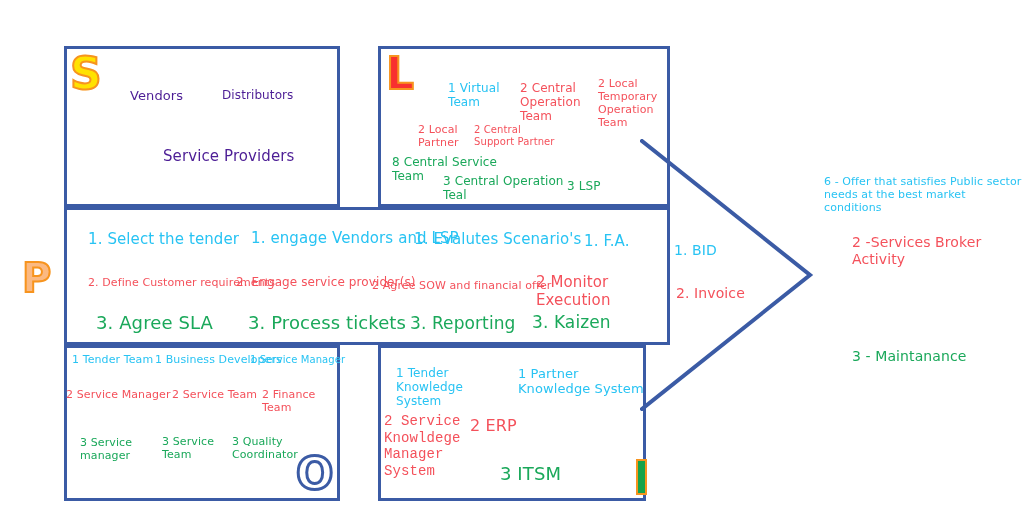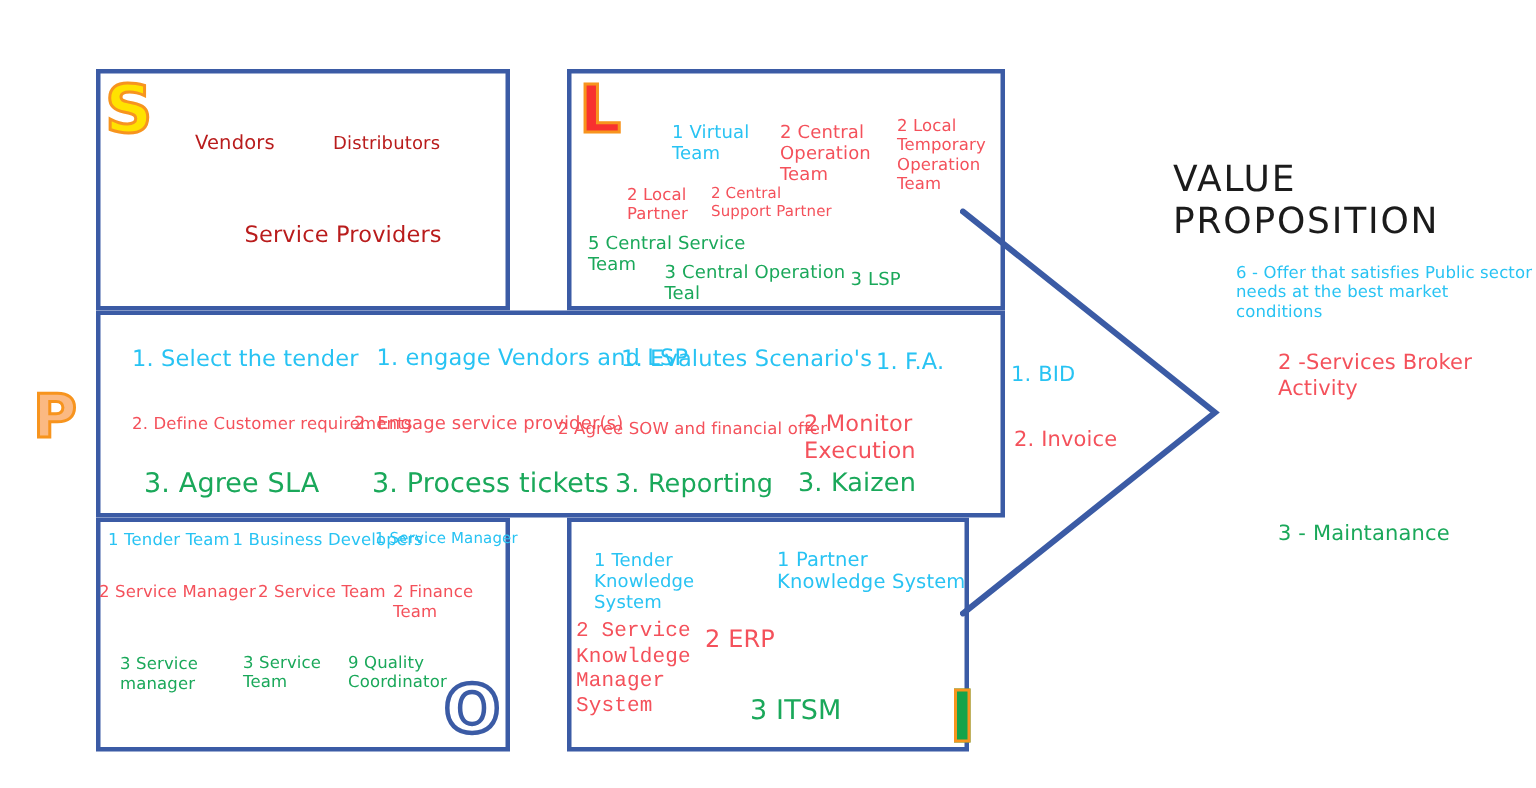--- a/index.html
+++ b/index.html
@@ -19,21 +19,21 @@
 
   
   #arrowhead{position:absolute;left:640px;top:139px;width:180px;height:272px;}
 
   
   .hw{position:absolute;font-family:"DejaVu Sans","Liberation Sans",sans-serif;
       line-height:1.18;white-space:pre-line;letter-spacing:.1px;}
   .cy{color:#28c3f3;}
   .rd{color:#f4515b;}
   .gr{color:#1aa85a;}
-  .dk{color:#b91c1c;}
+  .dk{color:#4c1d95;}
 
   .t10{font-size:10px;}
   .t11{font-size:11px;}
   .t12{font-size:12px;}
   .t13{font-size:13px;}
   .t14{font-size:14px;}
   .t15{font-size:15px;}
   .t16{font-size:16px;}
   .t17{font-size:17px;}
   .t18{font-size:18px;}
@@ -65,40 +65,39 @@
   <svg id="arrowhead" viewBox="0 0 180 272" xmlns="http://www.w3.org/2000/svg">
     <polyline points="2,2 170,136 2,270" fill="none" stroke="#3b5ba5" stroke-width="4" stroke-linejoin="miter" stroke-linecap="square"></polyline>
   </svg>
 
   <div class="bigletter" id="letter-s">S</div>
   <div class="bigletter" id="letter-l">L</div>
   <div class="bigletter" id="letter-p">P</div>
   <div class="bigletter" id="letter-o">O</div>
   <div id="letter-i"></div>
 
-  <div id="vp-title">VALUE PROPOSITION</div>
 
   <div id="labels">
       <div class="hw t13 dk" style="left: 130px; top: 88px;">Vendors</div>
       <div class="hw t12 dk" style="left: 222px; top: 88px;">Distributors</div>
       <div class="hw t15 dk" style="left: 163px; top: 148px;">Service Providers</div>
       <div class="hw t12 cy" style="left: 448px; top: 81px;">1 Virtual
 Team</div>
       <div class="hw t12 rd" style="left: 520px; top: 81px;">2 Central
 Operation
 Team</div>
       <div class="hw t11 rd" style="left: 598px; top: 78px;">2 Local
 Temporary
 Operation
 Team</div>
       <div class="hw t11 rd" style="left: 418px; top: 124px;">2 Local
 Partner</div>
       <div class="hw t10 rd" style="left: 474px; top: 124px;">2 Central
 Support Partner</div>
-      <div class="hw t12 gr" style="left: 392px; top: 155px;">5 Central Service
+      <div class="hw t12 gr" style="left: 392px; top: 155px;">8 Central Service
 Team</div>
       <div class="hw t12 gr" style="left: 443px; top: 174px;">3 Central Operation
 Teal</div>
       <div class="hw t12 gr" style="left: 567px; top: 179px;">3 LSP</div>
       <div class="hw t15 cy" style="left: 88px; top: 231px;">1. Select the tender</div>
       <div class="hw t15 cy" style="left: 236px; top: 230px; margin-left: 15px;">1. engage Vendors and LSP</div>
       <div class="hw t15 cy" style="left: 414px; top: 231px;">1. Evalutes Scenario's</div>
       <div class="hw t15 cy" style="left: 584px; top: 233px;">1. F.A.</div>
       <div class="hw t14 cy" style="left: 674px; top: 242px;">1. BID</div>
       <div class="hw t11 rd" style="left: 88px; top: 277px;">2. Define Customer requirements</div>
@@ -115,21 +114,21 @@
       <div class="hw t11 cy" style="left: 155px; top: 354px;">1 Business Developers</div>
       <div class="hw t10 cy" style="left: 250px; top: 354px;">1 Service Manager</div>
       <div class="hw t11 rd" style="left: 66px; top: 389px;">2 Service Manager</div>
       <div class="hw t11 rd" style="left: 172px; top: 389px;">2 Service Team</div>
       <div class="hw t11 rd" style="left: 262px; top: 389px;">2  Finance
 Team</div>
       <div class="hw t11 gr" style="left: 80px; top: 437px;">3 Service
 manager</div>
       <div class="hw t11 gr" style="left: 162px; top: 436px;">3 Service
 Team</div>
-      <div class="hw t11 gr" style="left: 232px; top: 436px;">9 Quality
+      <div class="hw t11 gr" style="left: 232px; top: 436px;">3 Quality
 Coordinator</div>
       <div class="hw t12 cy" style="left: 396px; top: 366px;">1 Tender
 Knowledge
 System</div>
       <div class="hw t13 cy" style="left: 470px; top: 366px; margin-left: 48px;">1 Partner
 Knowledge System</div>
       <div class="hw t14 rd" style="left: 384px; top: 413px; font-family: Liberation Mono, monospace;">2 Service
 Knowldege
 Manager
 System</div>

